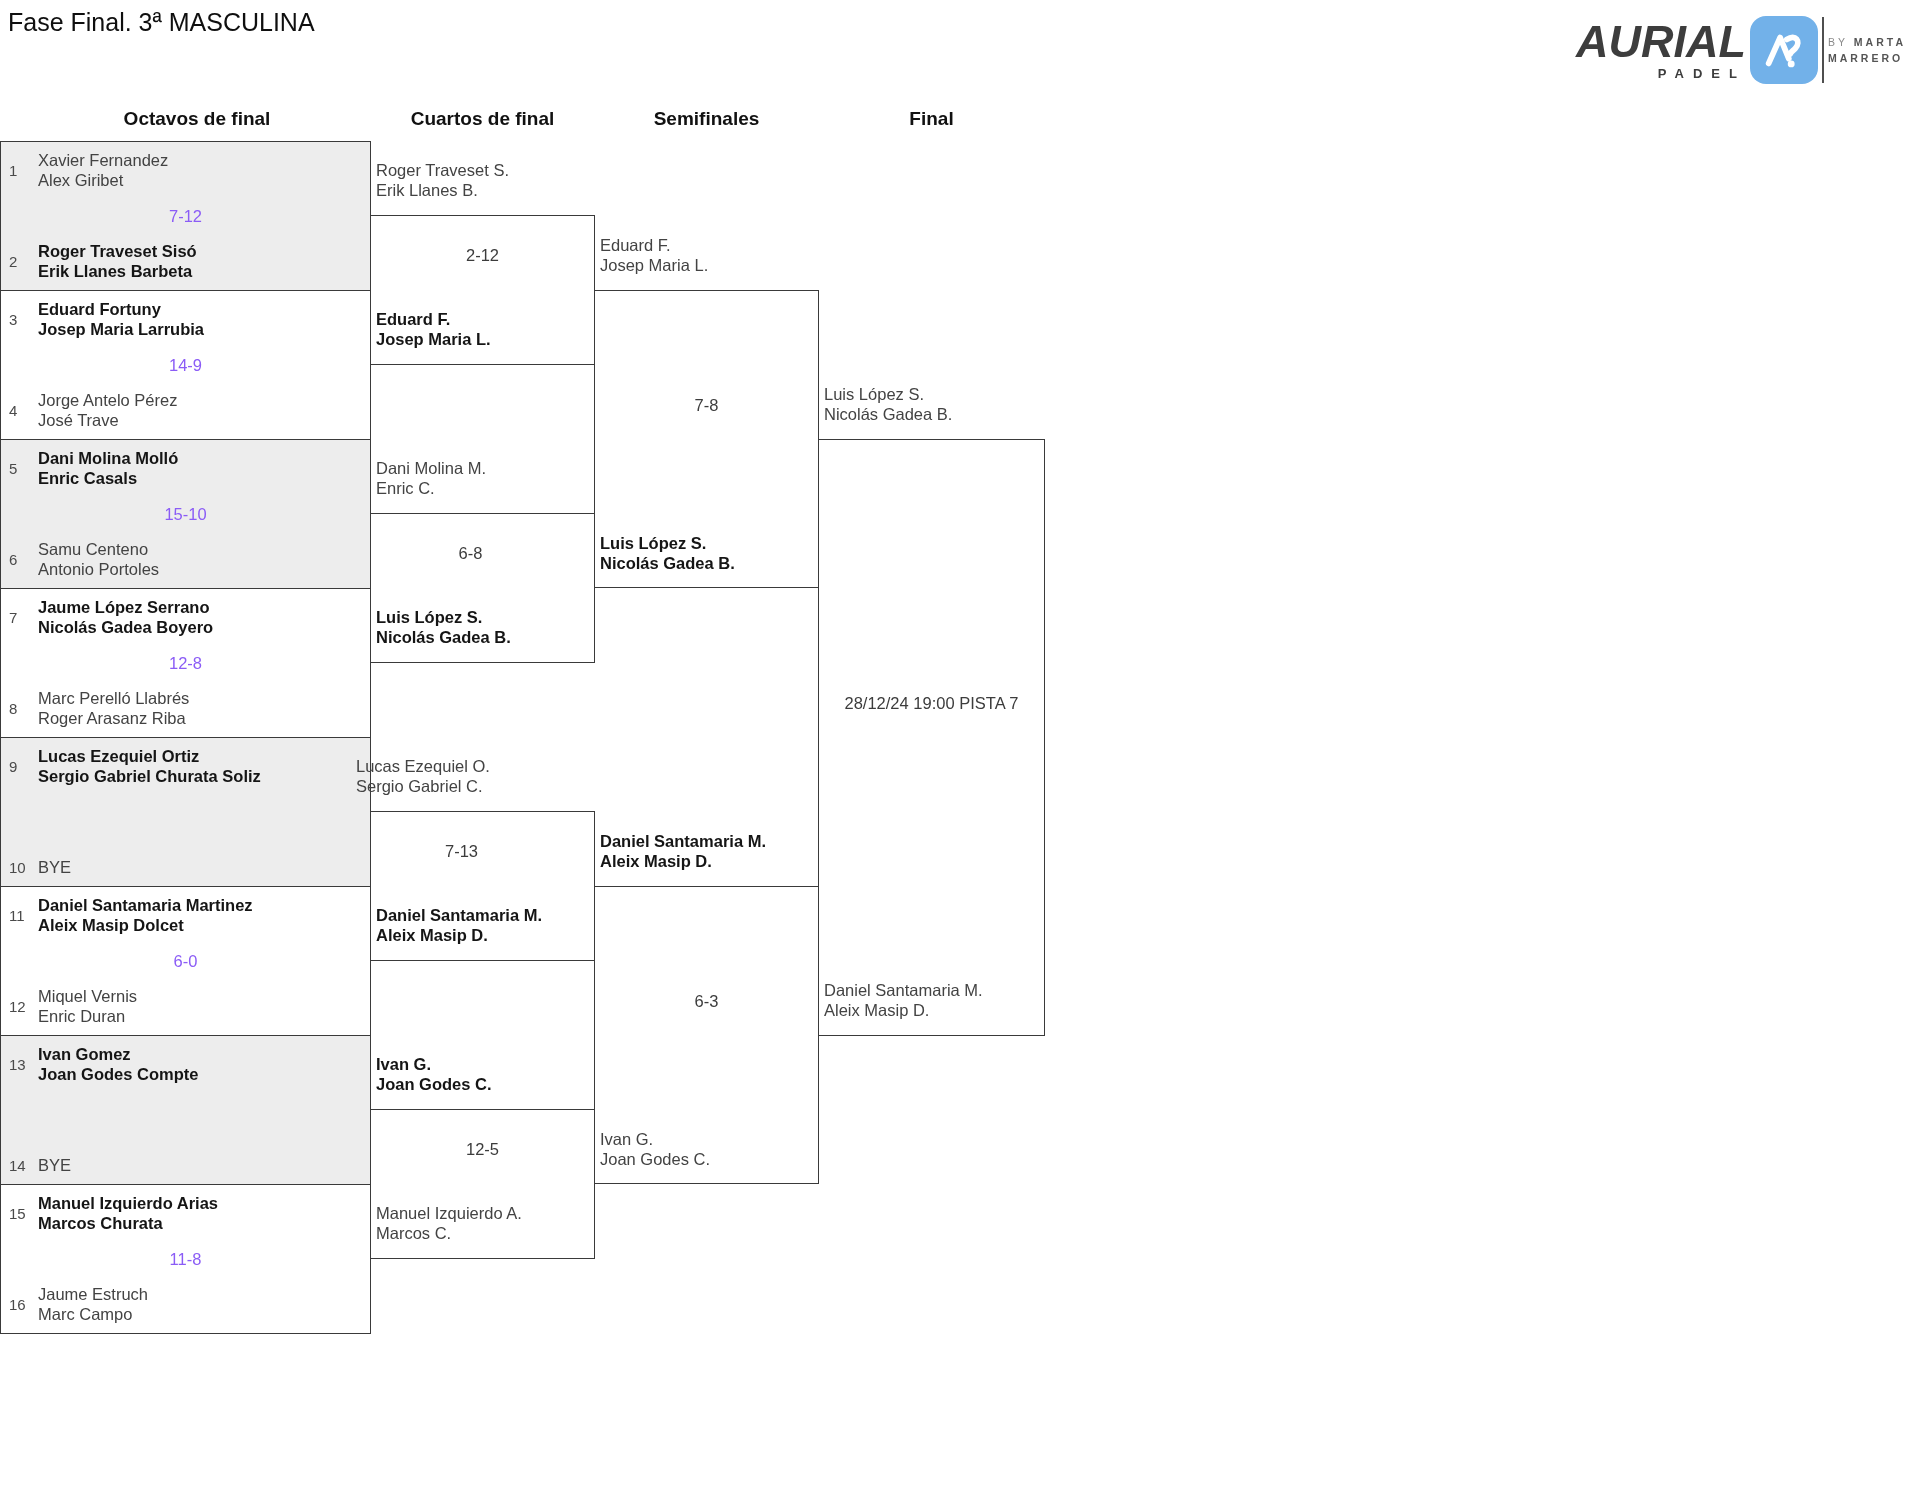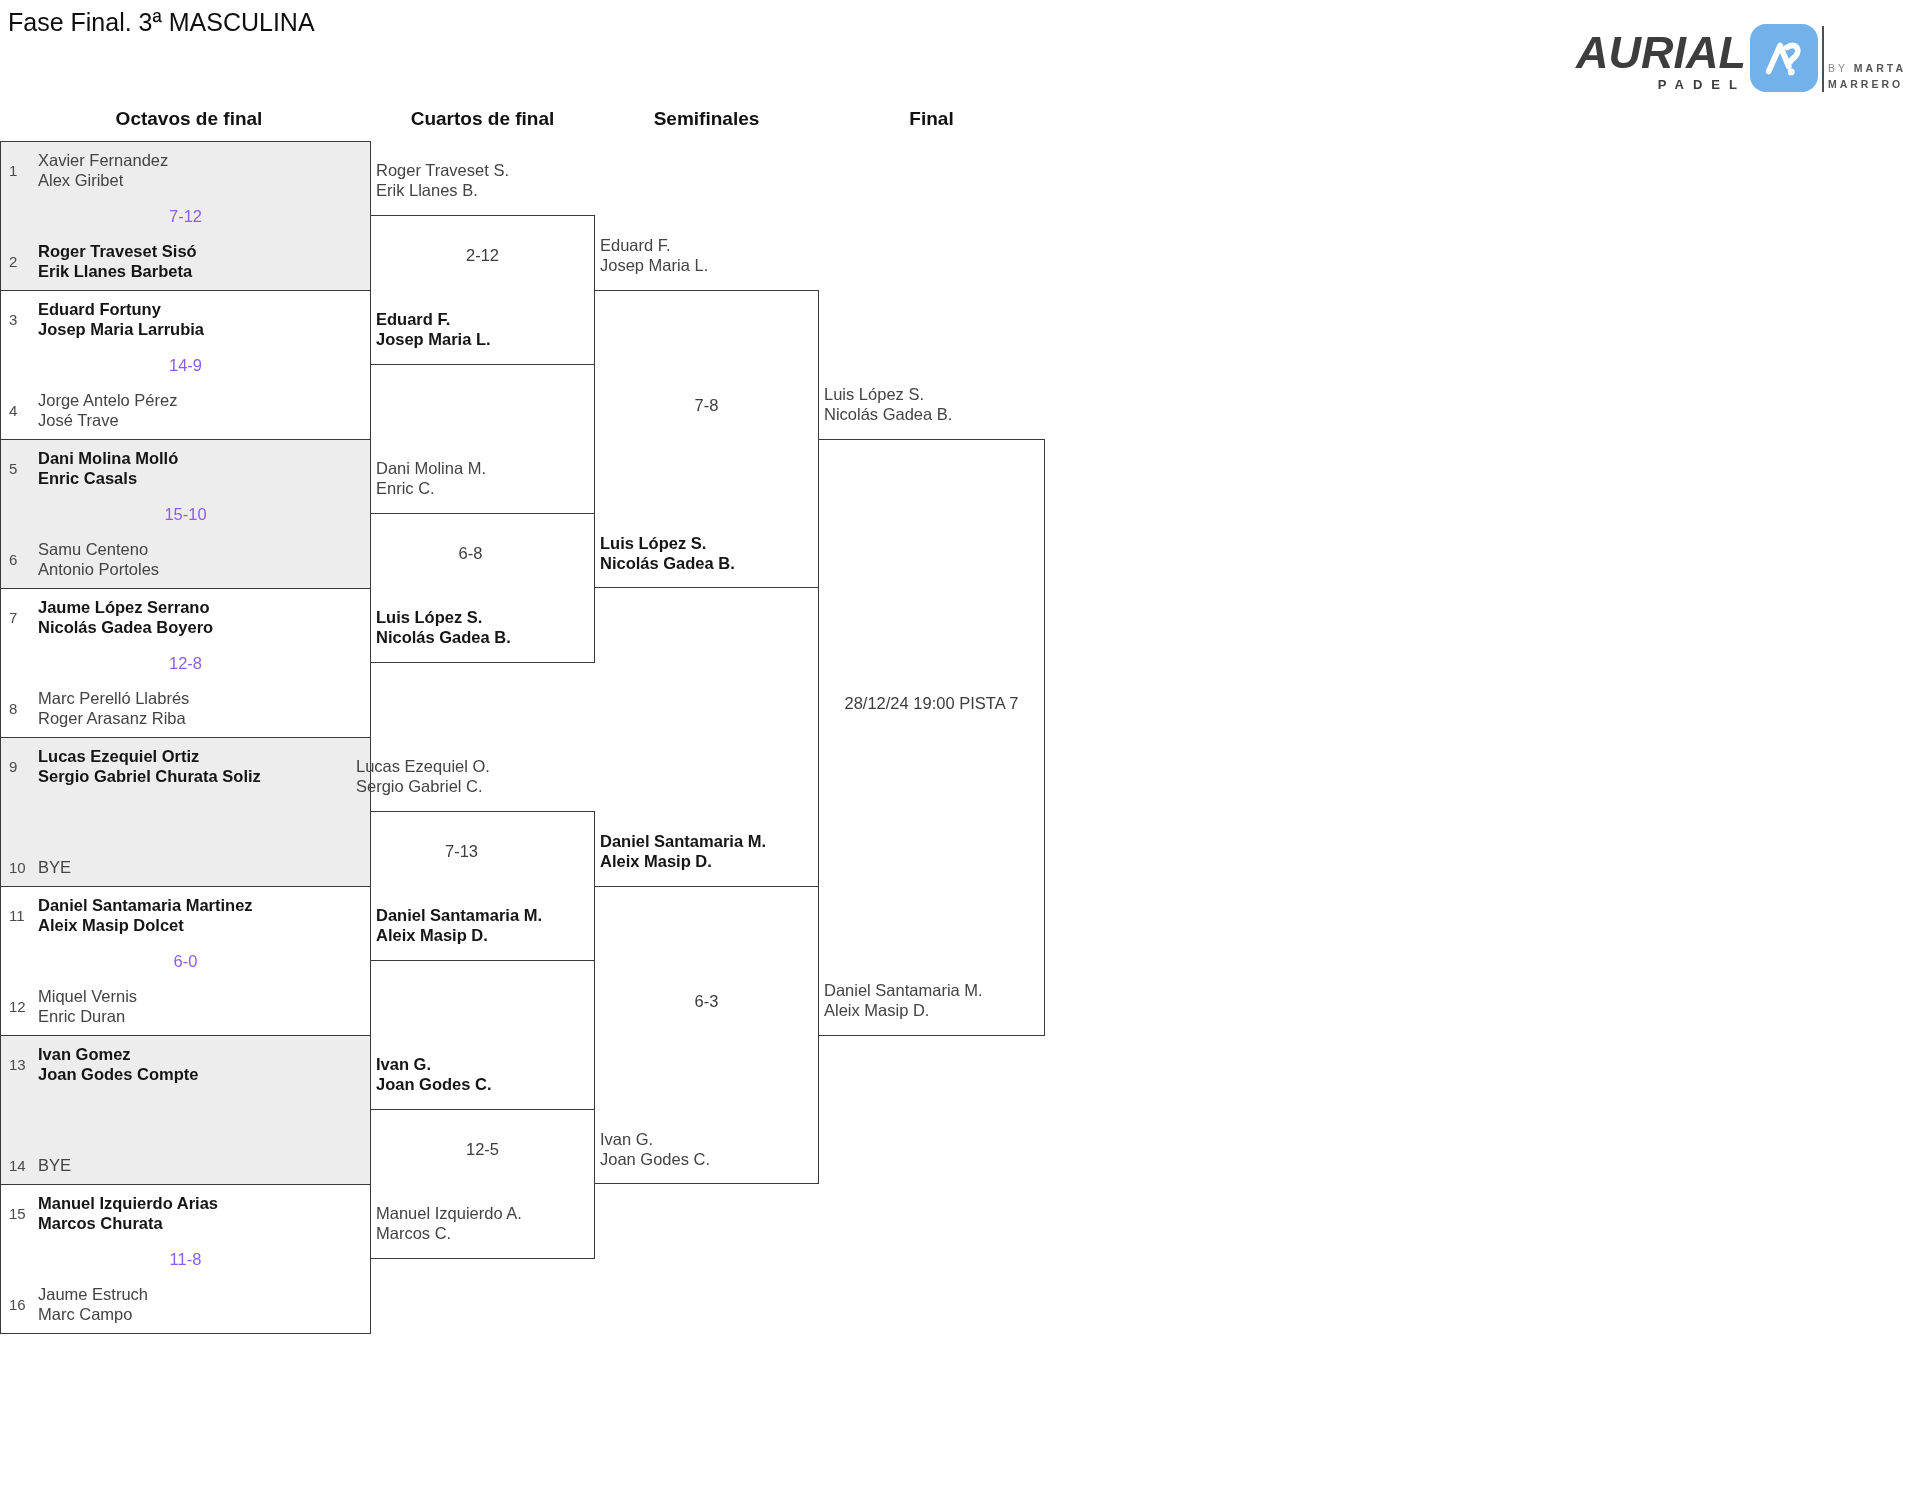--- a/index.html
+++ b/index.html
@@ -5,32 +5,32 @@
   html,body{margin:0;padding:0;background:#fff;}
   body{font-family:"Liberation Sans","DejaVu Sans",sans-serif;}
   #canvas{position:relative;width:1920px;height:1492px;background:#ffffff;overflow:hidden;}
 
   
   #title{position:absolute;left:8px;top:6px;color:#0f0f0f;}
   #title .t1{font-size:27px;font-weight:700;letter-spacing:.2px;line-height:34px;}
   #title .t2{font-size:25px;font-weight:400;line-height:32px;}
 
   
-  #logo{position:absolute;top:8px;right:14px;display:flex;align-items:flex-end;gap:4px;height:84px;}
+  #logo{position:absolute;top:8px;right:14px;display:flex;align-items:center;gap:4px;height:84px;}
   .brand{text-align:right;}
   .brand-name{font-size:45px;font-weight:900;font-style:italic;color:#3d3d3d;letter-spacing:0px;line-height:46px;}
   .brand-sub{font-size:13px;font-weight:700;letter-spacing:9px;color:#3d3d3d;margin-top:1px;text-indent:4px;}
   .licon{width:68px;height:68px;border-radius:16px;display:flex;align-items:center;justify-content:center;}
   .ldiv{width:2px;height:66px;background:#4f4f4f;}
   .lby{font-size:10.5px;font-weight:700;color:#555;letter-spacing:3px;line-height:16px;white-space:nowrap;}
   .lby .weak{font-weight:400;color:#8a8a8a;}
 
   
   .col-header{position:absolute;top:108px;font-size:19px;font-weight:600;color:#111;text-align:center;}
-  #h-oct{left:4px;width:370px;}
+  #h-oct{left:12px;width:370px;}
   #h-qf{left:370px;width:225px;}
   #h-sf{left:594px;width:225px;}
   #h-f{left:818px;width:227px;}
 
   
   .oct{position:absolute;left:0;width:371px;height:150px;box-sizing:border-box;
        border:1px solid #3a3a3a;background:#ffffff;}
   .oct.g{background:#ededed;}
   .o0{top:141px}.o1{top:290px}.o2{top:439px}.o3{top:588px}
   .o4{top:737px}.o5{top:886px}.o6{top:1035px}.o7{top:1184px}

